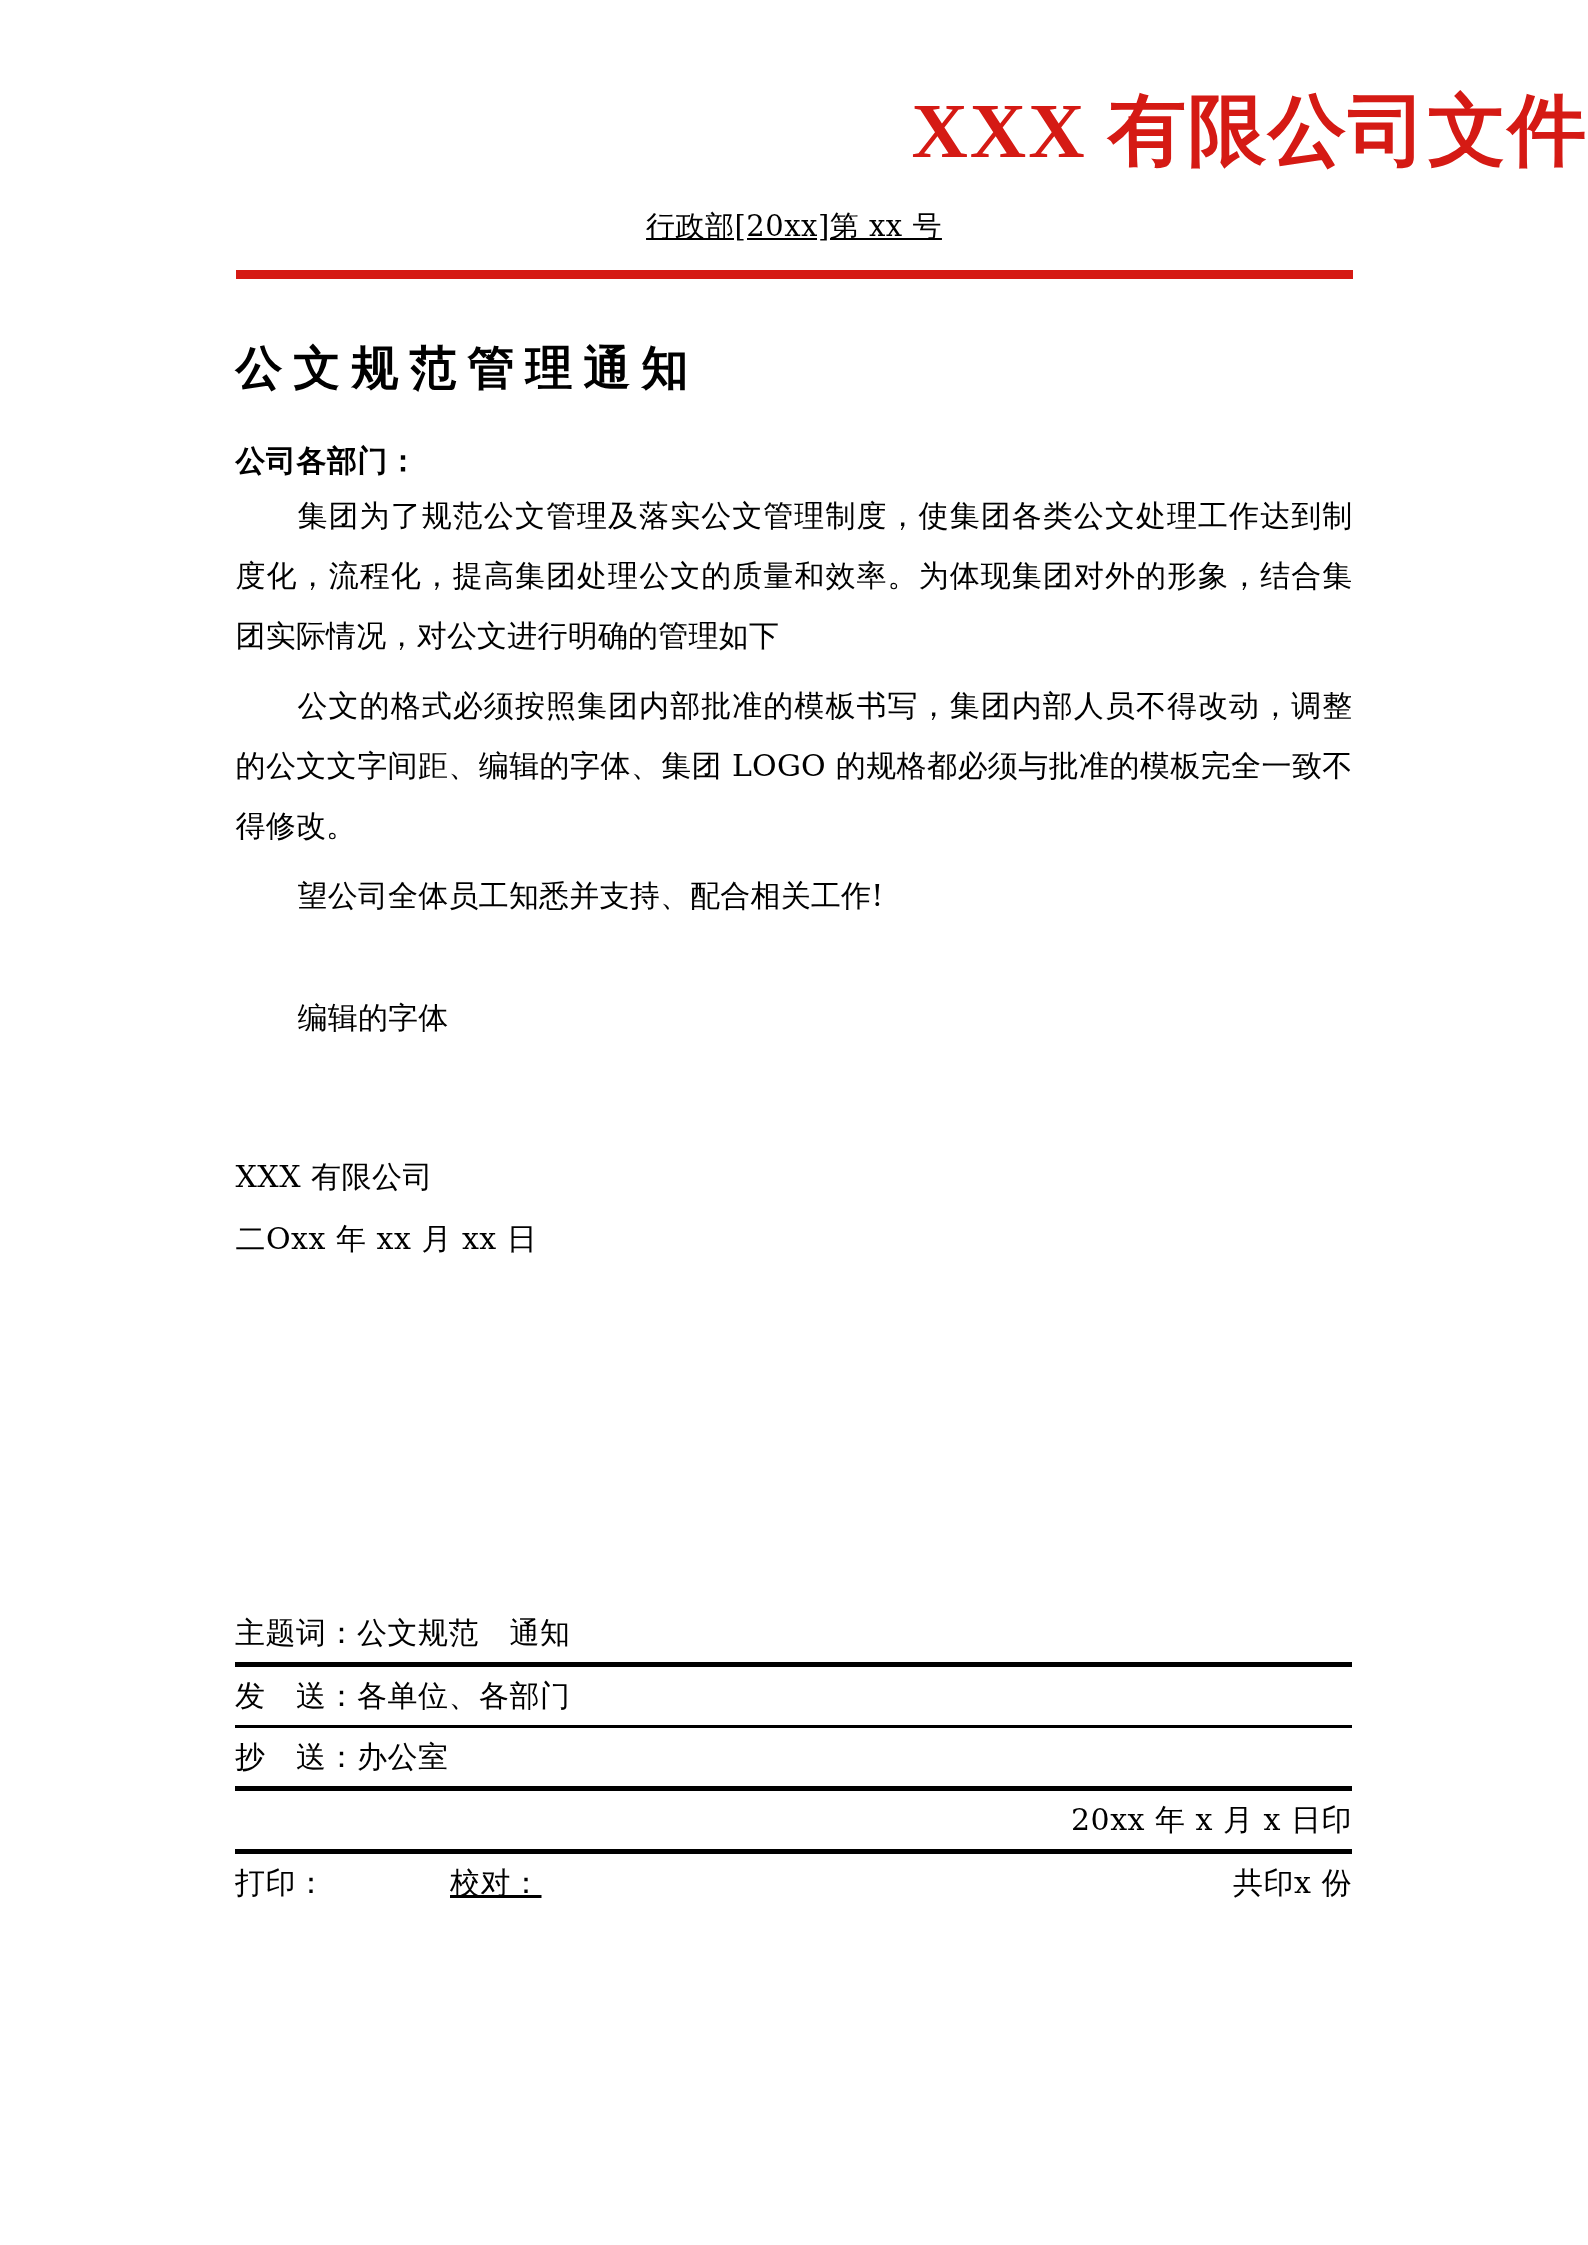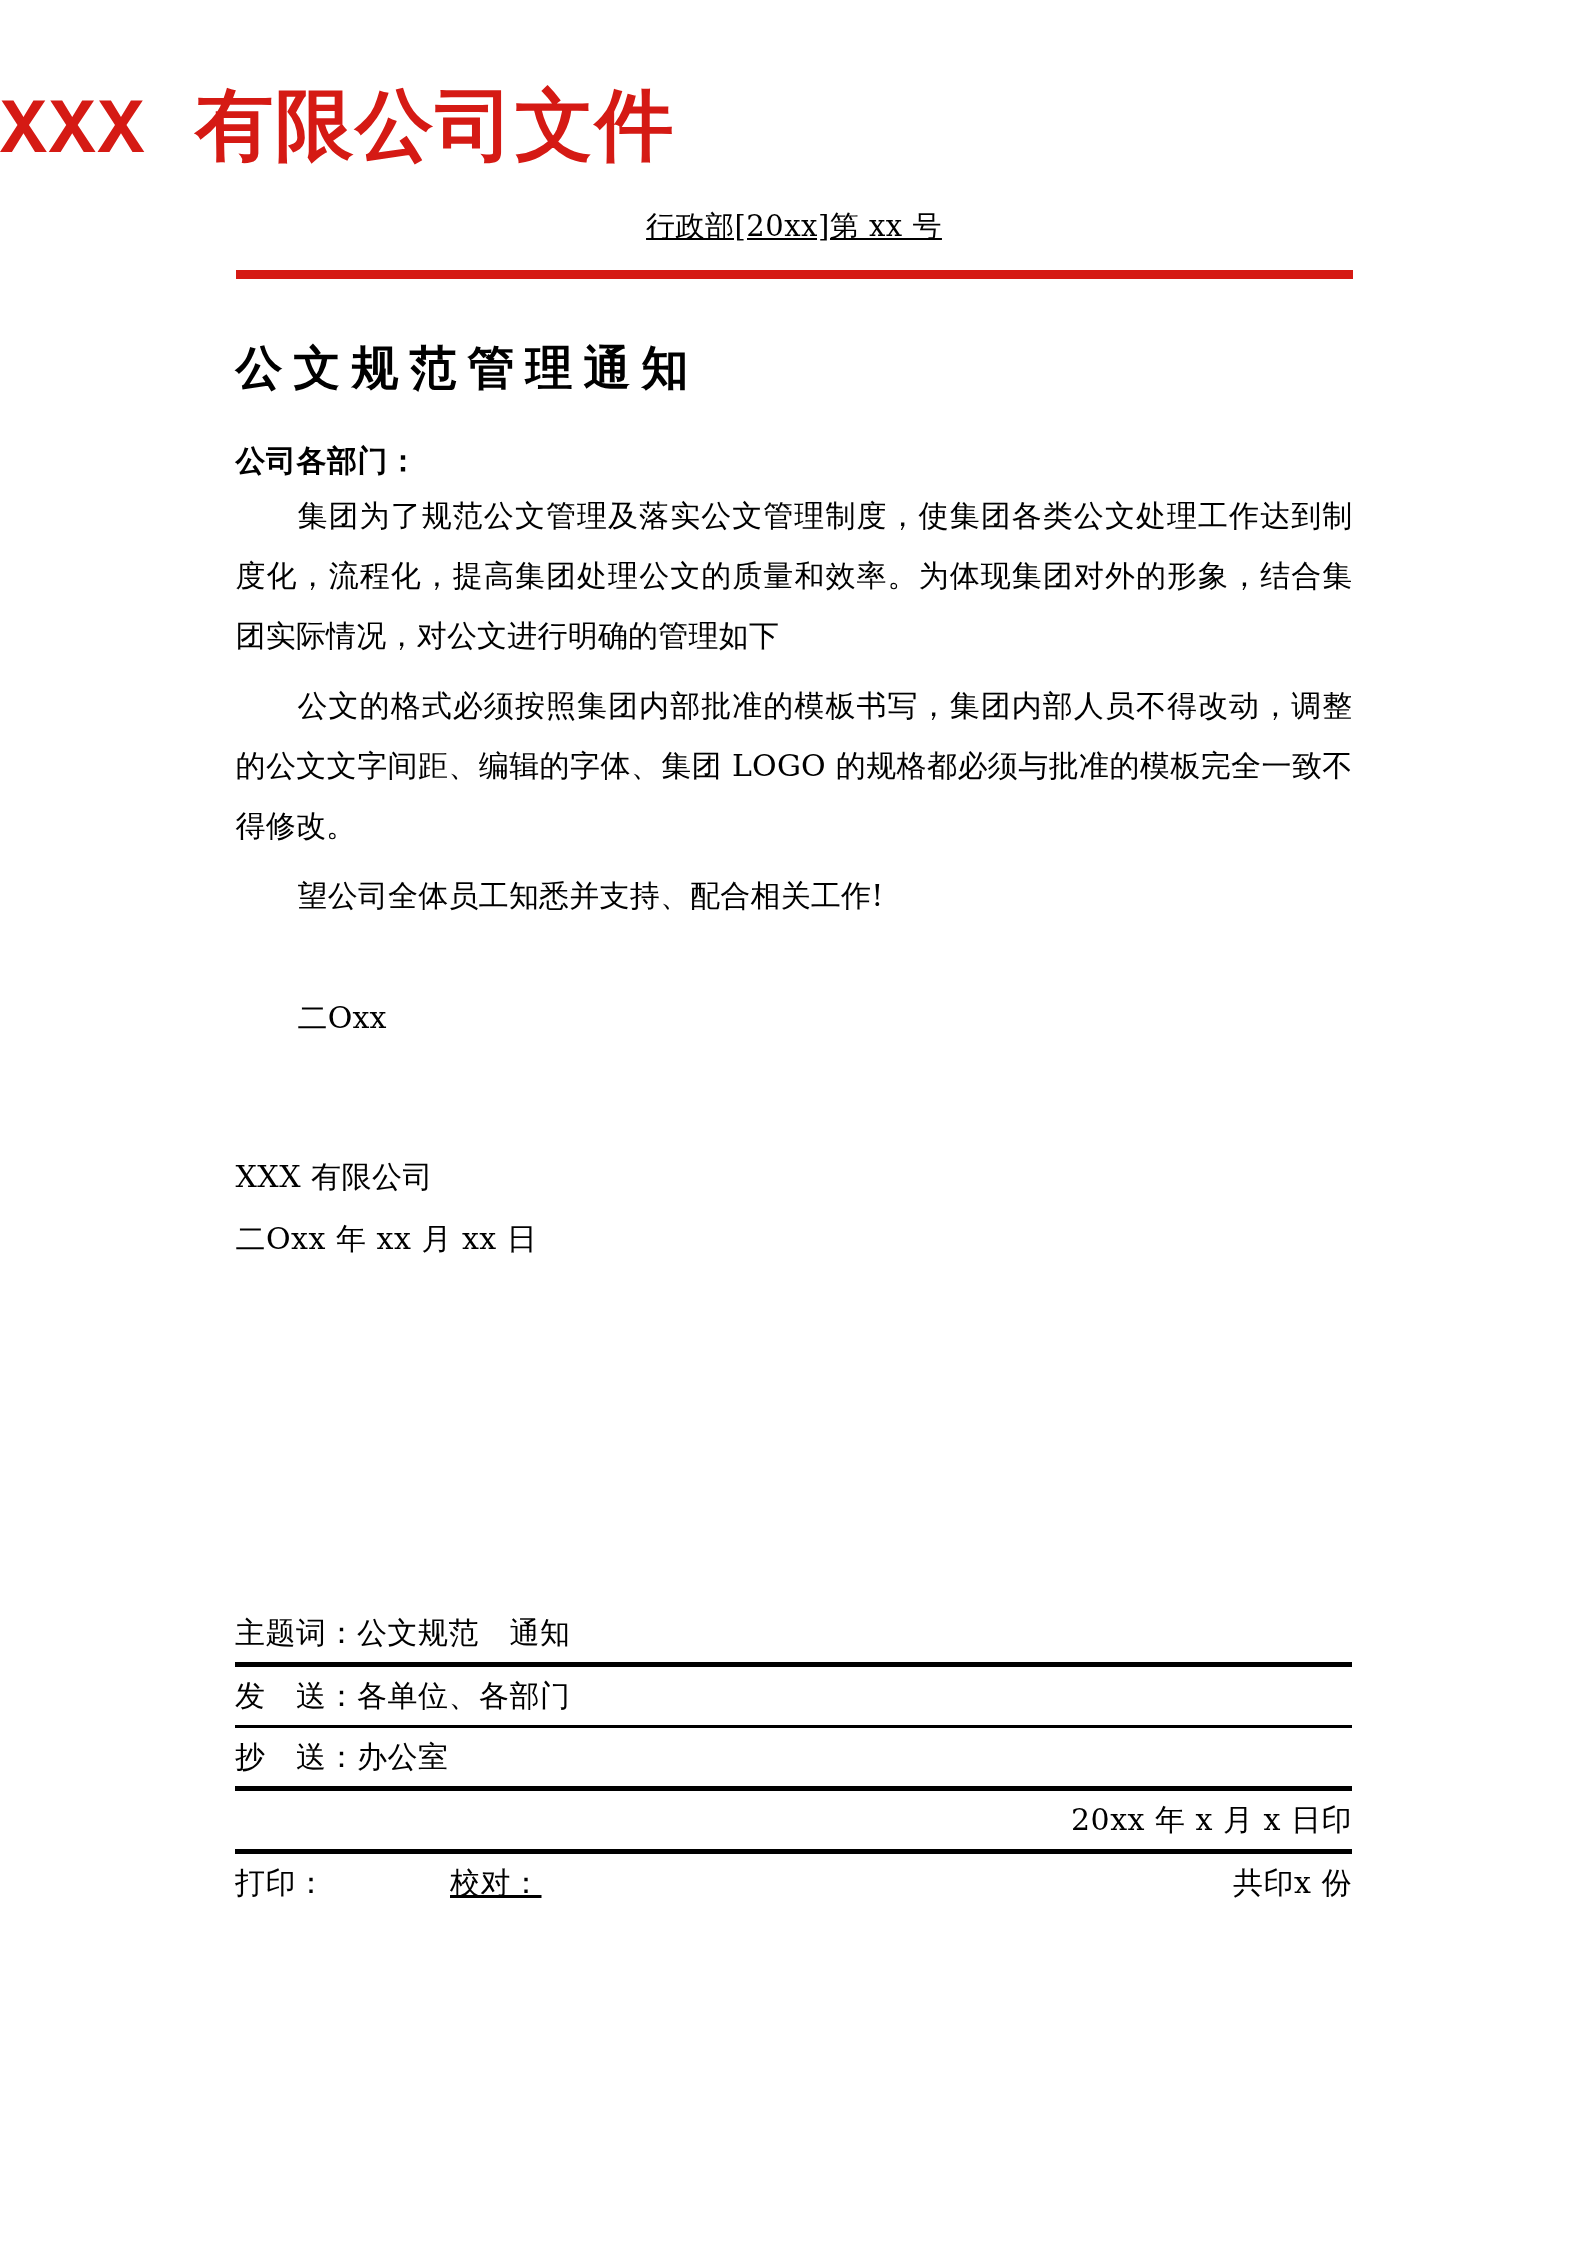--- a/index.html
+++ b/index.html
@@ -20,27 +20,27 @@
     margin: 0 auto;
     overflow: hidden;
     box-sizing: border-box;
   }
 
   
   .doc-header {
     padding-top: 92px;
   }
   .org-title {
-    text-align: left;
+    text-align: right;
     color: #d51a14;
     font-weight: bold;
     font-size: 78px;
     line-height: 1.0;
     letter-spacing: 2px;
-    font-family: Liberation Mono, monospace;
+    font-family: Liberation Serif, serif;
     white-space: nowrap;
   }
   .doc-number {
     text-align: center;
     font-size: 29px;
     line-height: 1.0;
     margin-top: 42px;
     letter-spacing: 0.5px;
     font-family: "DejaVu Serif", "Liberation Serif", serif;
     text-decoration: underline;
@@ -154,21 +154,21 @@
     <div class="doc-title">公文规范管理通知</div>
 
     <div class="salutation">公司各部门：</div>
 
     <div class="para">集团为了规范公文管理及落实公文管理制度，使集团各类公文处理工作达到制度化，流程化，提高集团处理公文的质量和效率。为体现集团对外的形象，结合集团实际情况，对公文进行明确的管理如下</div>
 
     <div class="para">公文的格式必须按照集团内部批准的模板书写，集团内部人员不得改动，调整的公文文字间距、编辑的字体、集团 LOGO 的规格都必须与批准的模板完全一致不得修改。</div>
 
     <div class="para closing">望公司全体员工知悉并支持、配合相关工作!</div>
 
-    <div class="para special-notice">二Oxx</div>
+    <div class="para special-notice">编辑的字体</div>
 
     <div class="signature">
       <div class="sign-line">XXX 有限公司</div>
       <div class="sign-line">二Oxx 年 xx 月 xx 日</div>
     </div>
 
   </div>
 
   <div class="footer-block">
 

